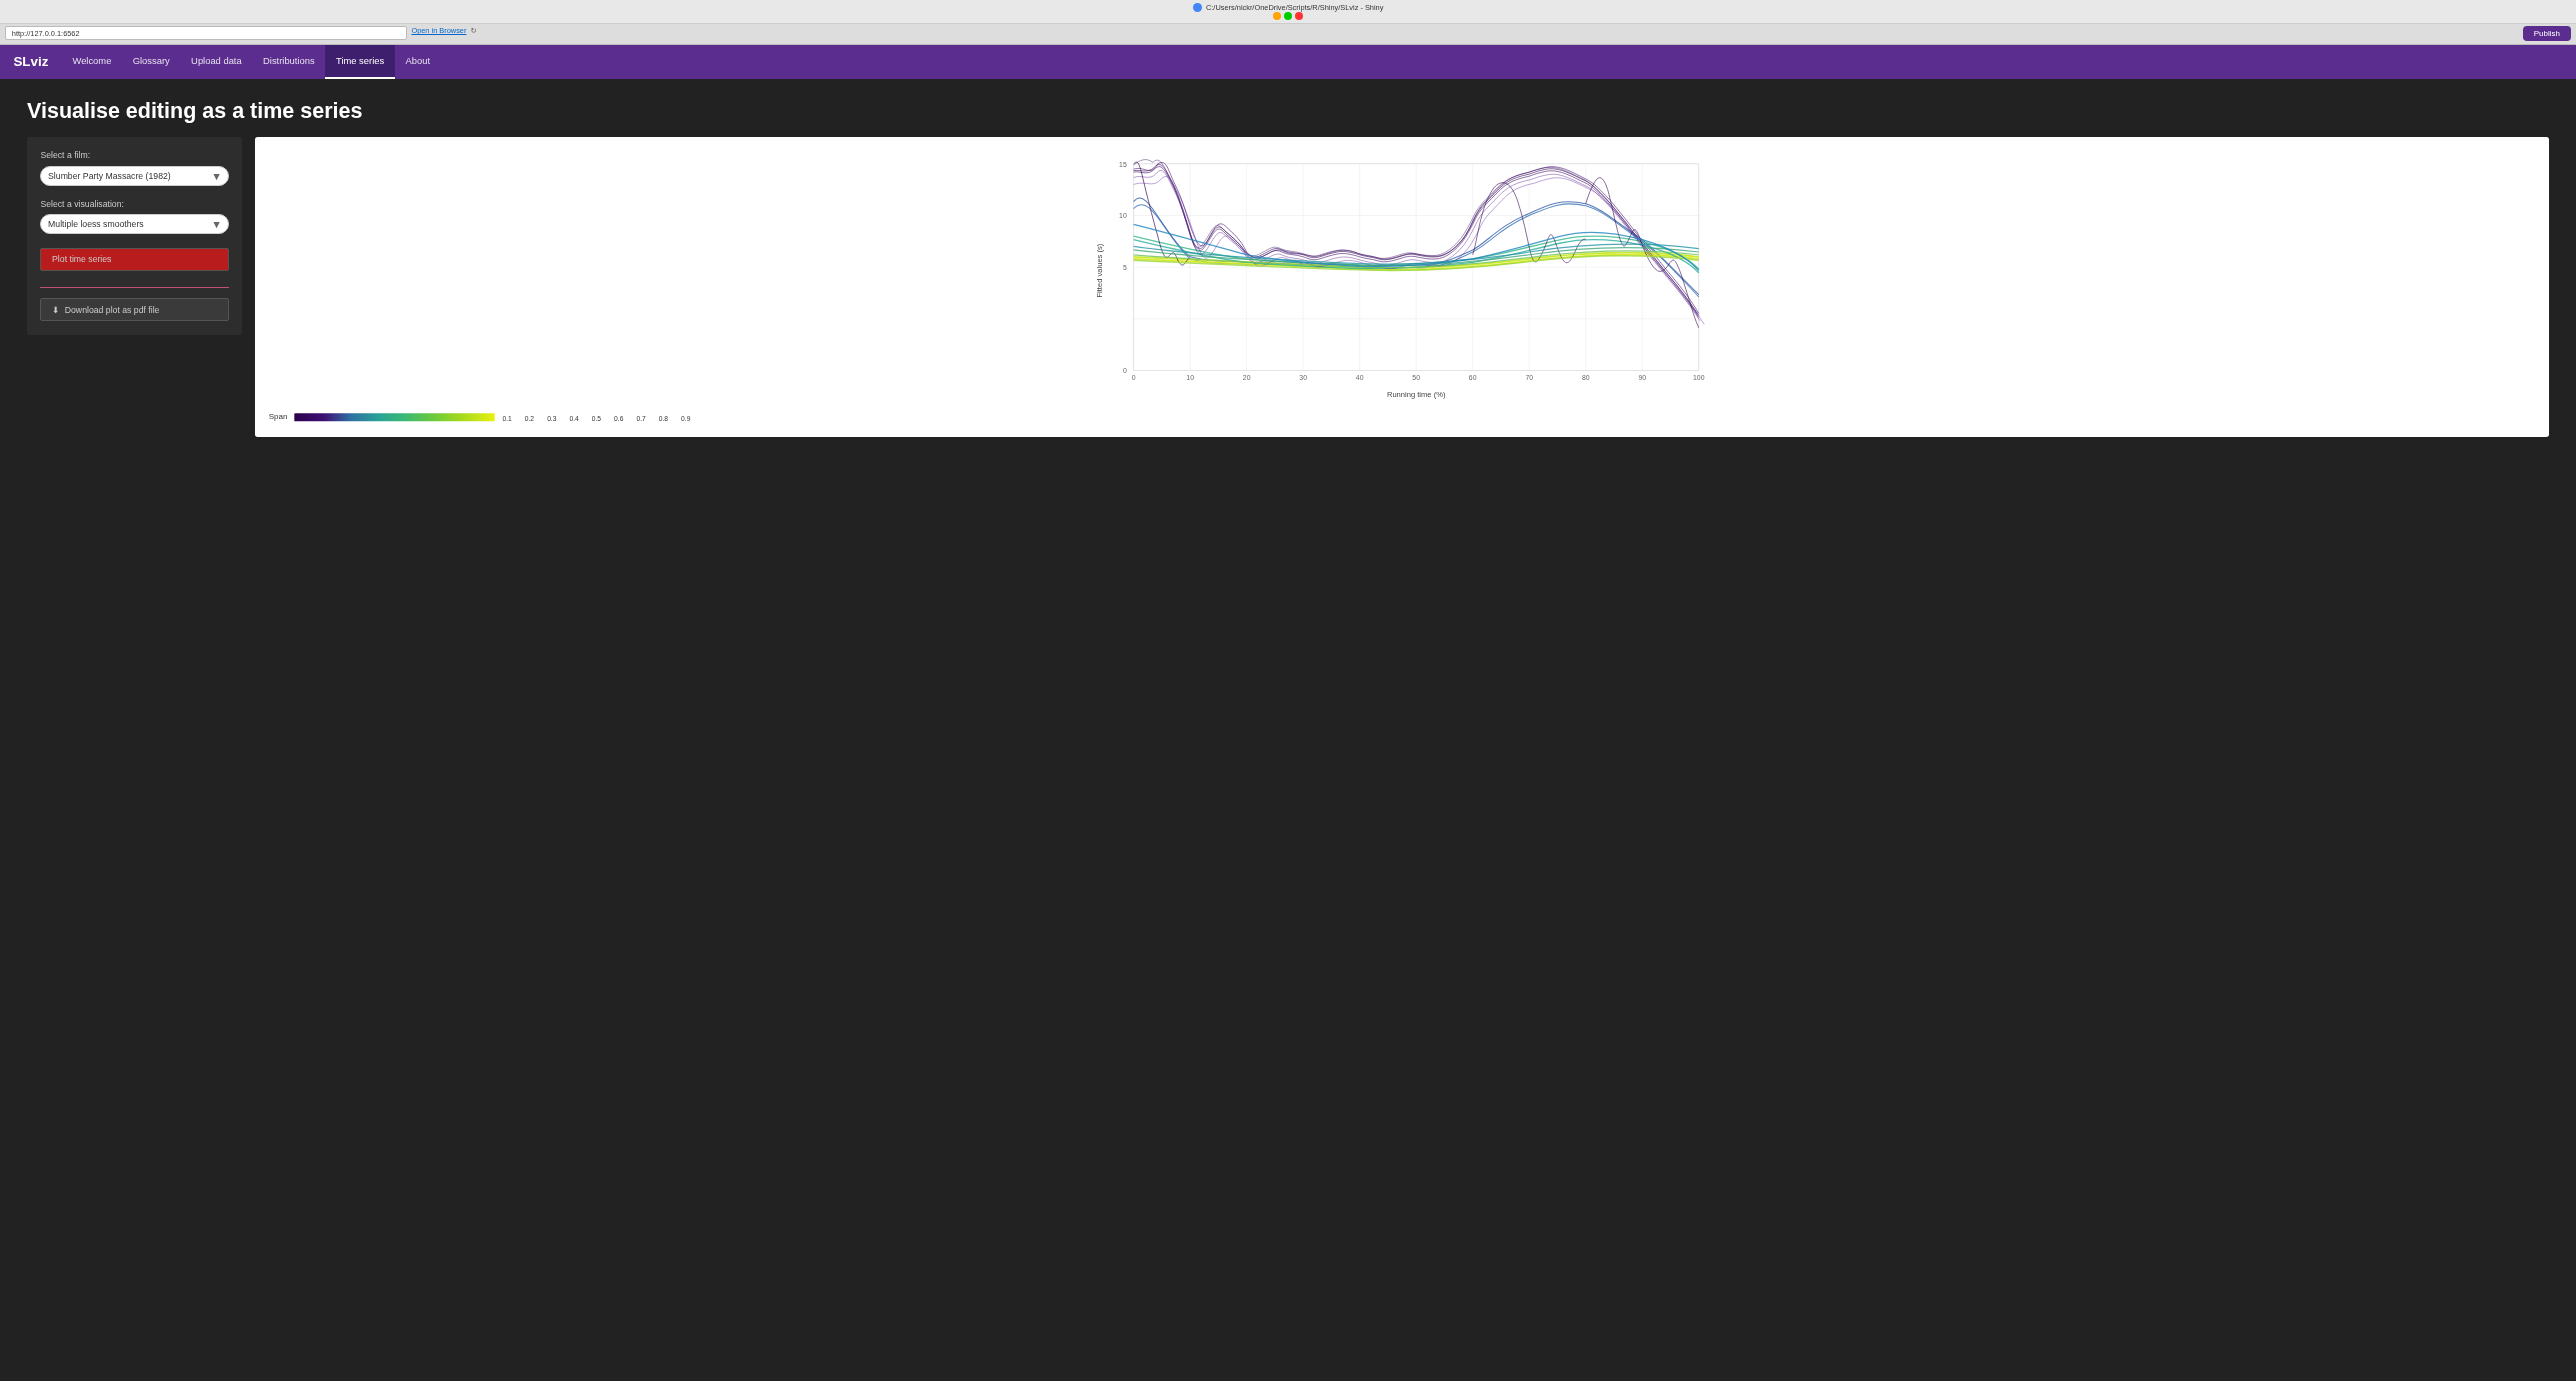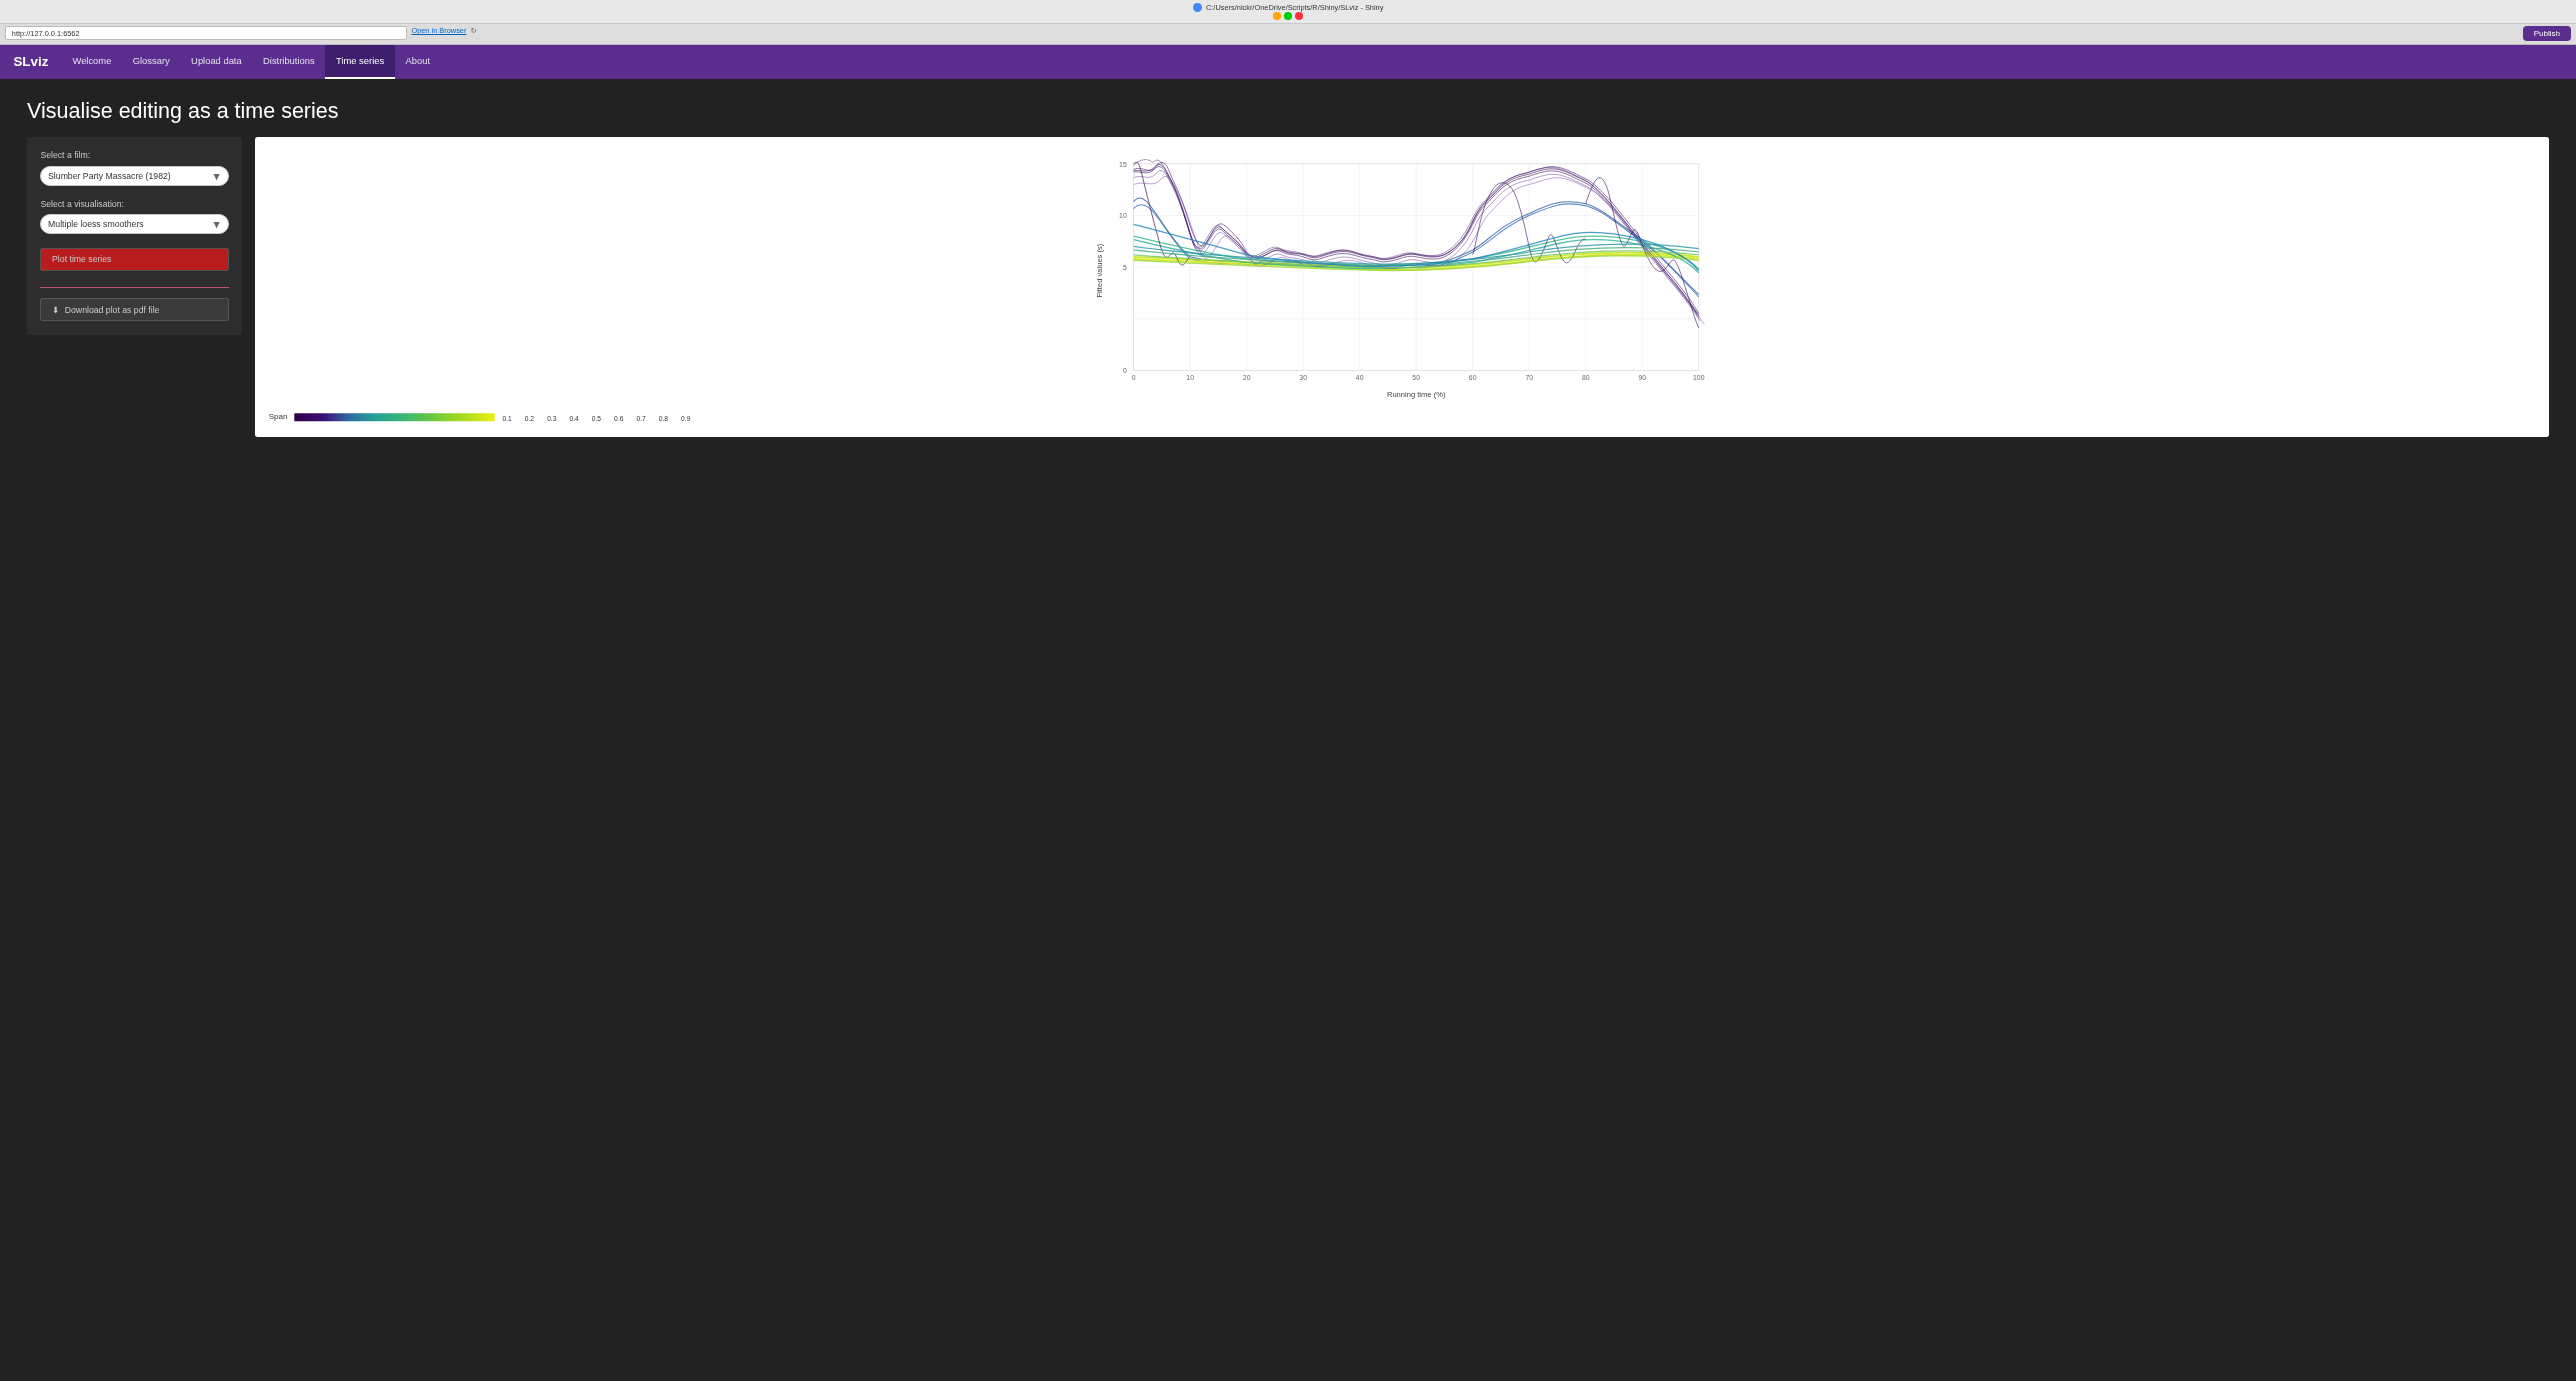--- a/index.html
+++ b/index.html
@@ -110,21 +110,21 @@
     }
 
     
     .main-content {
       background: #222;
       min-height: calc(100vh - 54px);
       padding: 20px 27px;
     }
     .page-title {
       font-size: 21.5px;
-      font-weight: 400;
+      font-weight: 700;
       color: #fff;
       margin-bottom: 13.4px;
     }
 
     
     .subtabs {
       display: flex;
       border-bottom: 0.7px solid #555;
       margin-bottom: 16px;
     }

